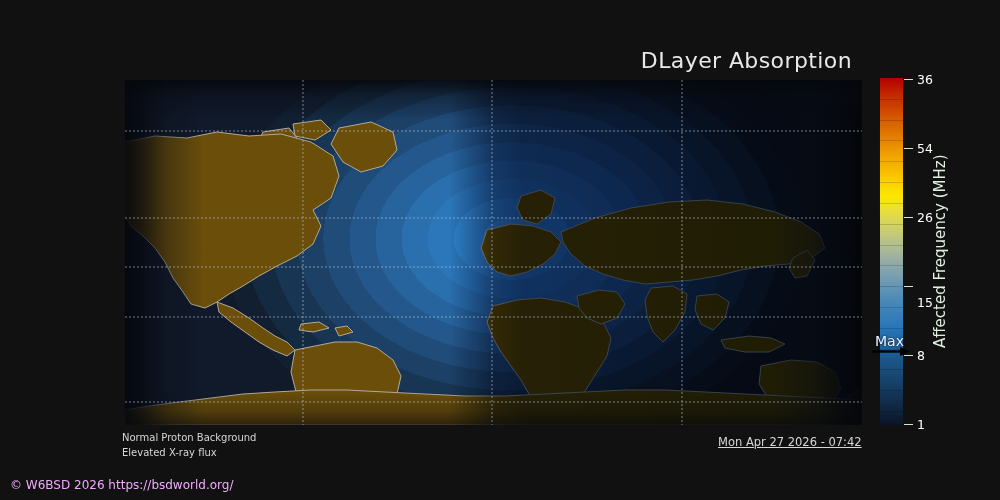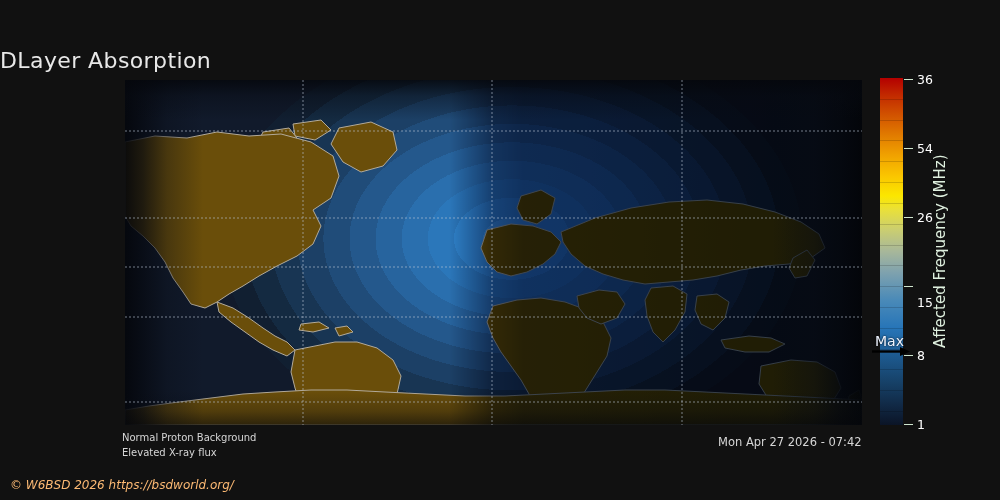--- a/index.html
+++ b/index.html
@@ -8,21 +8,21 @@
     width:1000px;height:500px;
     background:#111111;
     font-family:"DejaVu Sans","Liberation Sans",sans-serif;
     overflow:hidden;position:relative;
   }
   #root{position:absolute;inset:0;}
 
   
   .title{
     position:absolute;left:0;top:48px;width:852px;
-    text-align:left;color:#e8e8e8;
+    text-align:right;color:#e8e8e8;
     font-size:22px;letter-spacing:.4px;
   }
 
   
   .map-wrap{
     position:absolute;left:125px;top:80px;width:737px;height:345px;
     overflow:hidden;background:#0d1422;
   }
   .map-layer{position:absolute;inset:0;}
 
@@ -130,25 +130,24 @@
     text-shadow:0 0 2px #000;
   }
   .maxmark .arrow{position:absolute;left:0;top:14px;width:38px;height:9px;}
 
   
   .status{
     position:absolute;left:122px;top:430px;color:#d6d6d6;font-size:10px;
     line-height:15px;
   }
   .stamp{
-    position:absolute;left:718px;top:435px;color:#d6d6d6;font-size:11.5px;
+    position:absolute;left:718px;top:435px;color:#d6d6d6;font-size:11.5px;text-decoration:underline;
   }
   .credit{
-    position:absolute;left:10px;top:478px;color:#fdba74;font-size:12px;
-    font-style:italic;
+    position:absolute;left:10px;top:478px;color:#f0abfc;font-size:12px;
   }
 </style>
 </head>
 <body>
 
 <div id="root">
 
   <div class="title">DLayer Absorption</div>
 
   <div class="map-wrap">

